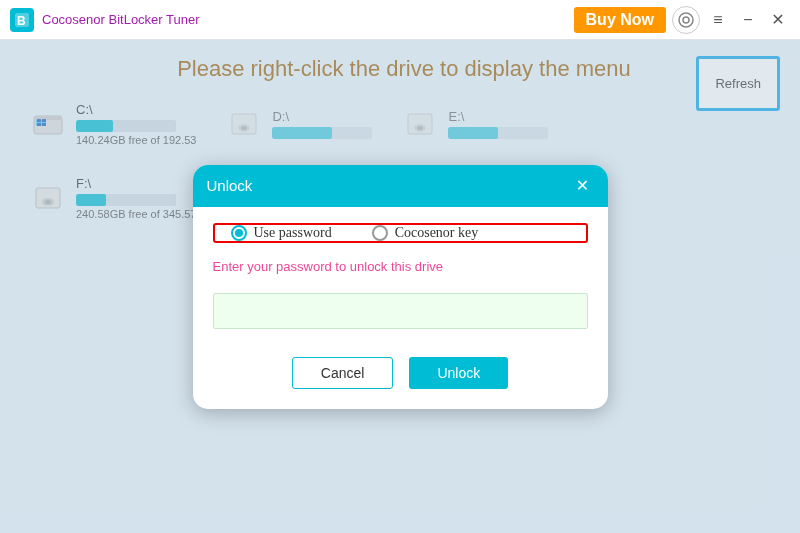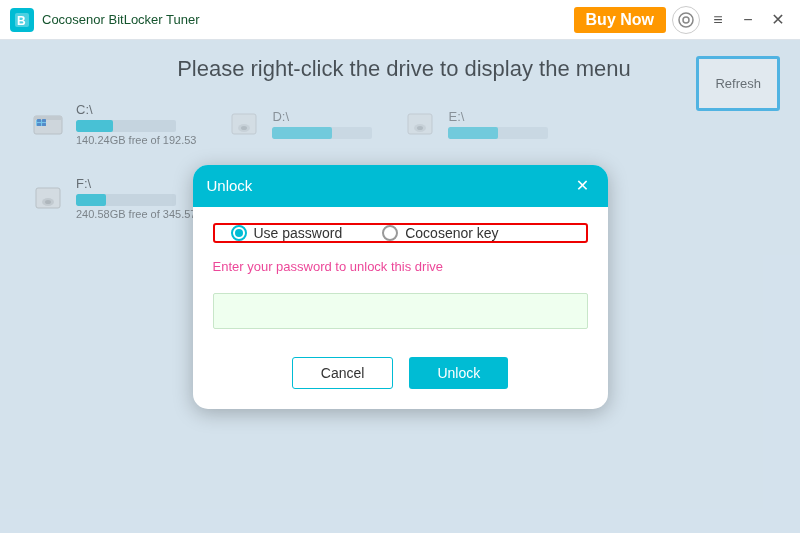--- a/index.html
+++ b/index.html
@@ -26,21 +26,21 @@
       height: 24px;
       background: #00bcd4;
       border-radius: 4px;
       margin-right: 8px;
       display: flex; align-items: center; justify-content: center;
       color: white; font-size: 12px; font-weight: bold;
     }
     .title-bar-title {
       flex: 1;
       font-size: 13px;
-      color: #14532d;
+      color: #a21caf;
     }
     .title-bar-actions {
       display: flex;
       align-items: center;
       gap: 6px;
     }
     .btn-buy-now {
       background: #ff9800;
       color: white;
       border: none;
@@ -79,21 +79,21 @@
     
     .main-header {
       display: flex;
       align-items: center;
       justify-content: center;
       padding: 16px 20px 10px 20px;
       position: relative;
     }
     .main-title {
       font-size: 22px;
-      color: #000000;
+      color: #a16207;
       font-weight: 400;
       margin-left: 8px;
     }
     .btn-refresh {
       position: absolute;
       right: 20px;
       top: 16px;
       border: 3px solid #0ea5e9;
       background: white;
       color: #333;
@@ -178,20 +178,21 @@
 
     
     .radio-group {
       display: flex;
       gap: 40px;
       border: 2px solid #e00;
       border-radius: 3px;
       padding: 0 16px;
       margin-bottom: 16px;
       align-items: center;
+      font-family: Liberation Serif, serif;
     }
     .radio-option {
       display: flex;
       align-items: center;
       gap: 7px;
       font-size: 14px;
       color: #333;
       cursor: pointer;
     }
     .radio-circle {

